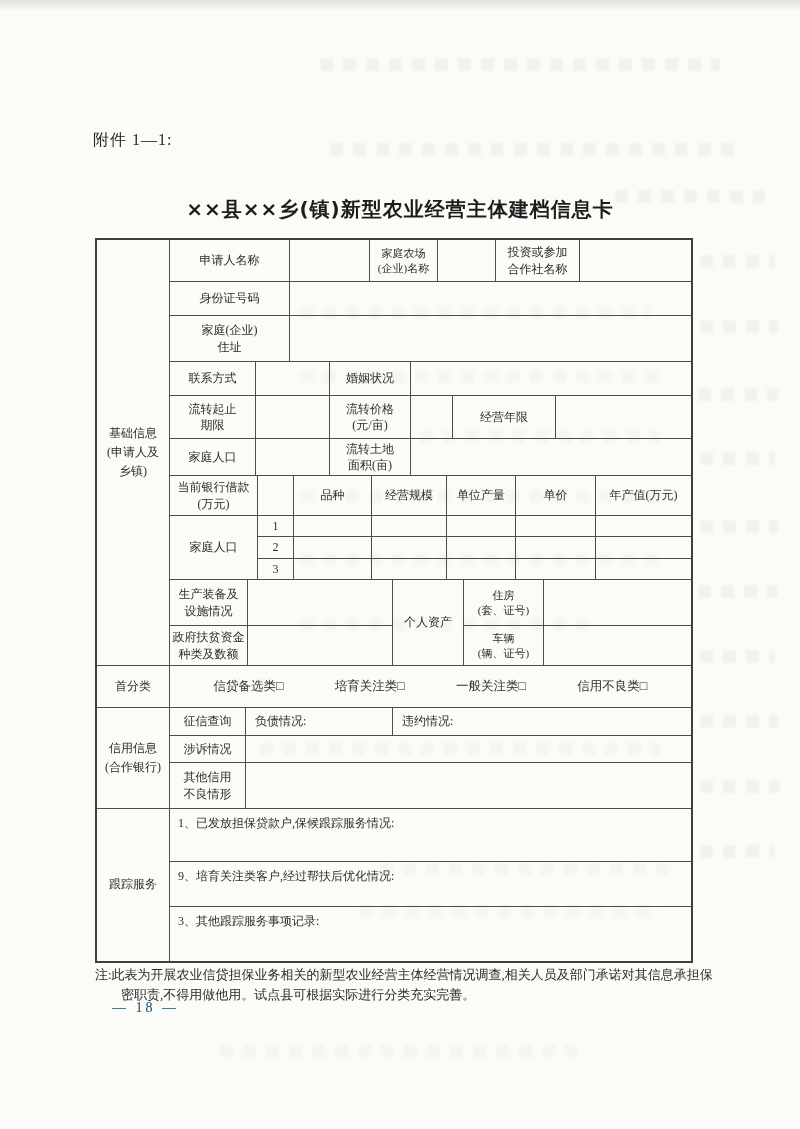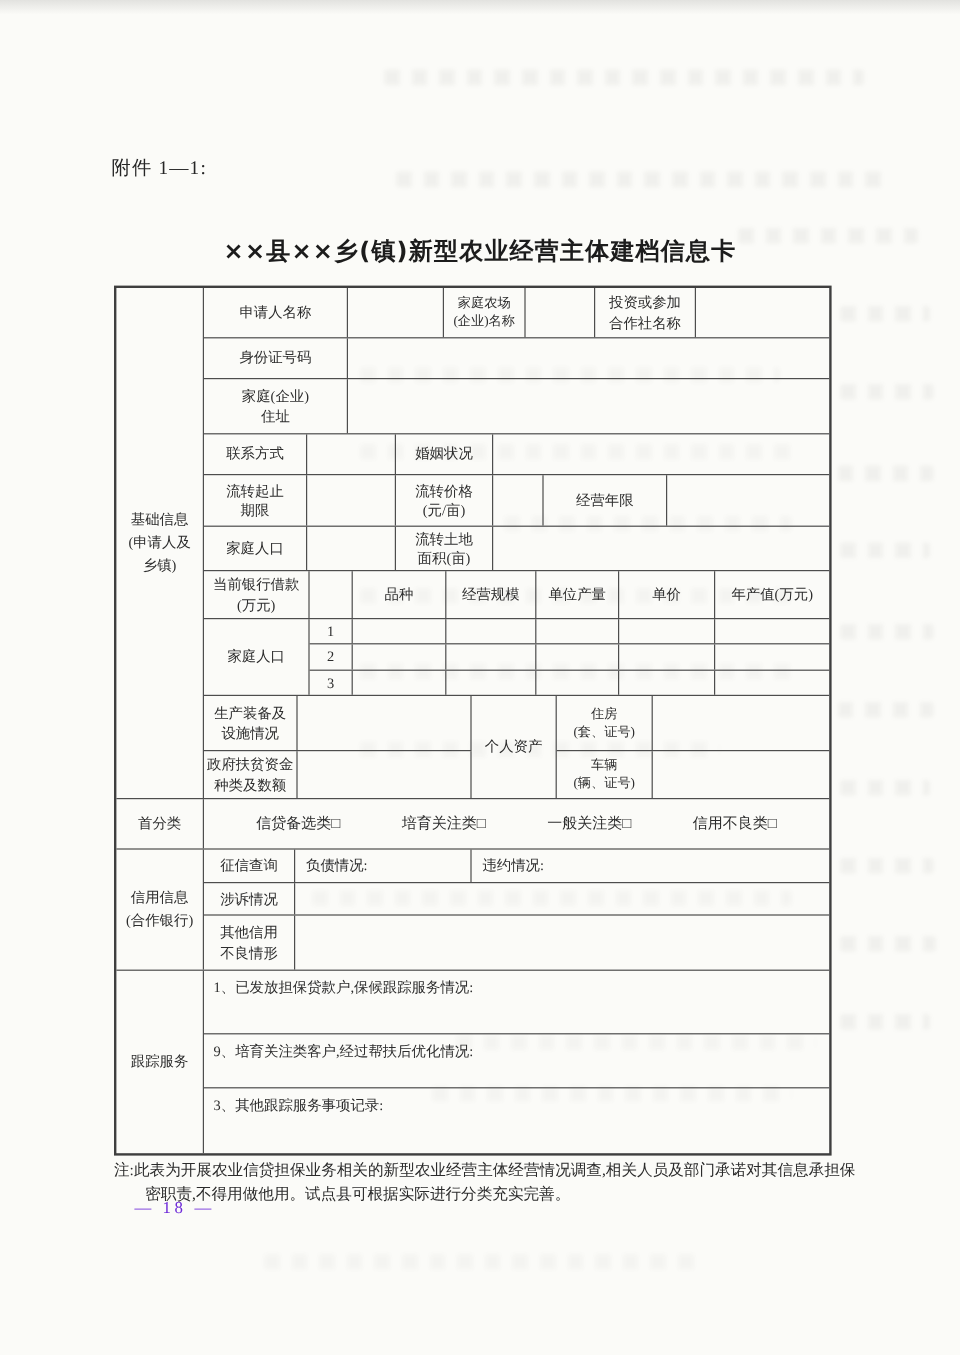--- a/index.html
+++ b/index.html
@@ -39,21 +39,21 @@
   .left{justify-content:flex-start;text-align:left;padding-left:9px;}
   .topleft{align-items:flex-start;justify-content:flex-start;text-align:left;padding:6px 8px;}
   .gcol{display:flex;flex-direction:column;box-sizing:border-box;min-width:0;}
   .grow{display:flex;border-bottom:1px solid #4d4d4d;box-sizing:border-box;min-width:0;}
   .gcol .grow:last-child{border-bottom:none;}
   .f11{font-size:11px;}
   .opts{flex:1;display:flex;align-items:center;justify-content:space-around;
     padding:0 18px;font-size:12.5px;}
   .note{position:absolute;left:95px;top:952px;width:594px;font-size:13px;line-height:1.5;
     color:#2b2b2b;margin-left:26px;text-indent:-26px;}
-  .pageno{position:absolute;left:112px;top:1000px;font-size:14px;letter-spacing:3px;color:#6d28d9;}
+  .pageno{position:absolute;left:112px;top:1000px;font-size:14px;letter-spacing:3px;color:#0c4a6e;}
 </style>
 </head>
 <body>
 
 <div class="page">
 
   <div class="edge-top"></div>
 
   <div class="bleed" style="left:320px;top:58px;width:400px"></div>
   <div class="bleed" style="left:330px;top:143px;width:410px"></div>

